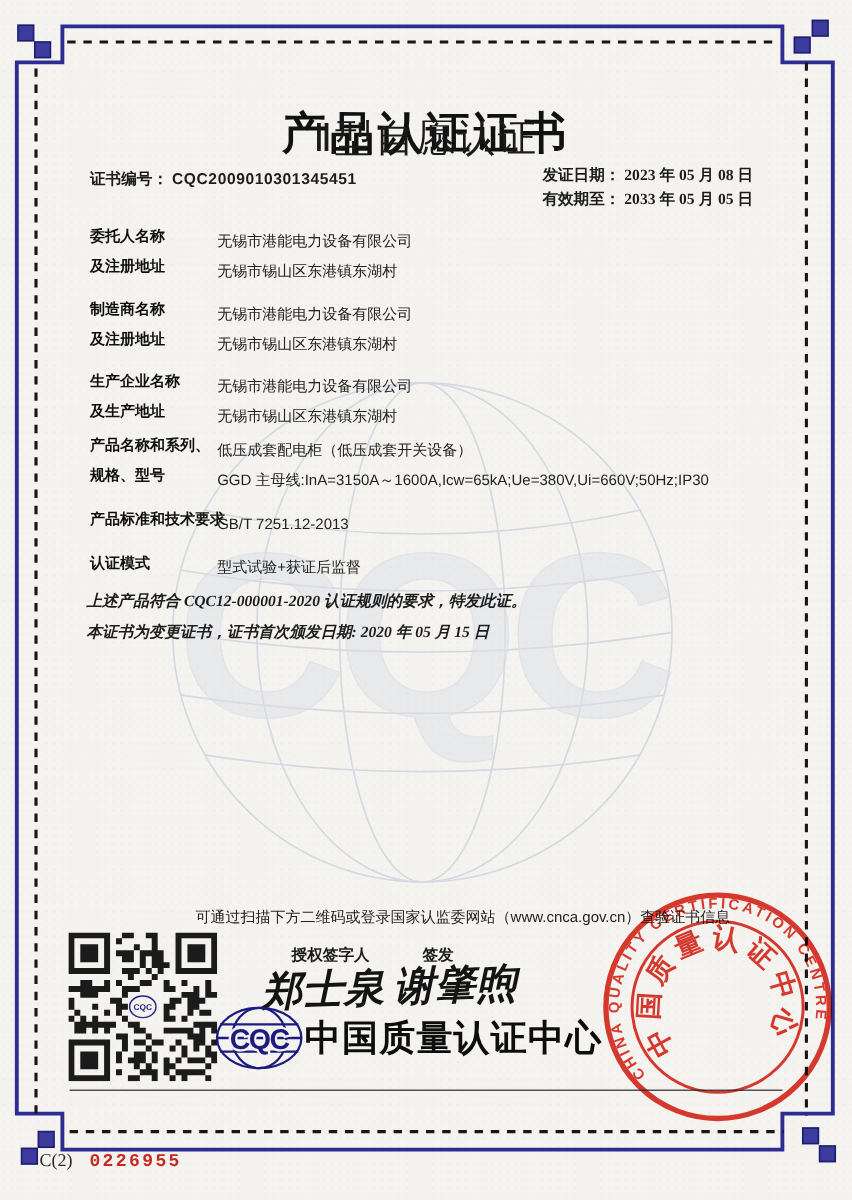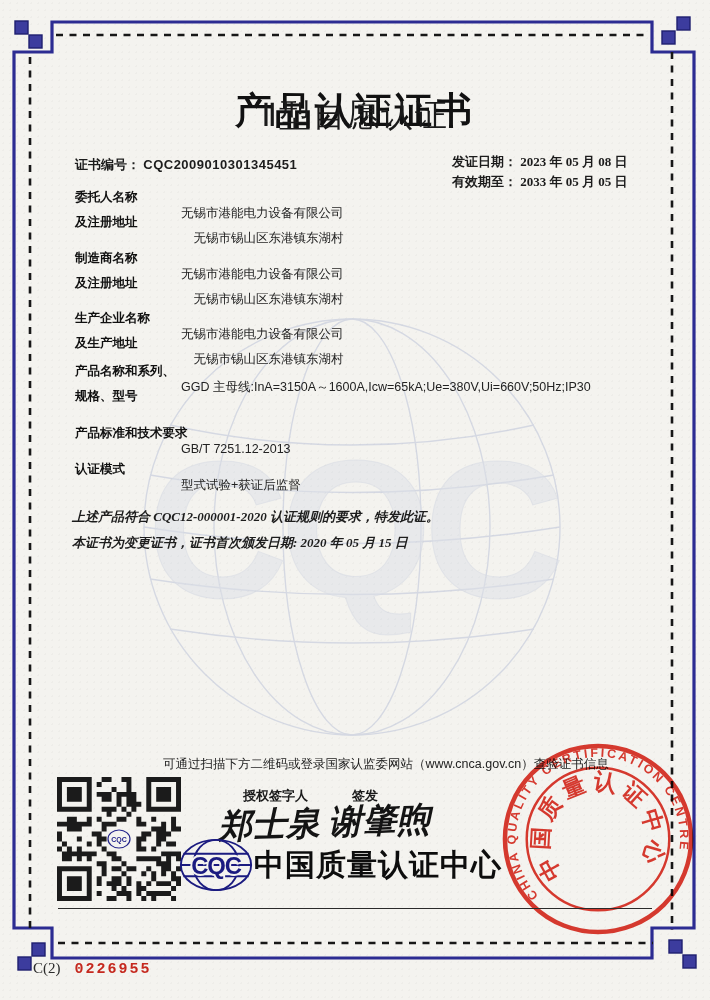--- a/index.html
+++ b/index.html
@@ -5,28 +5,28 @@
   html,body{margin:0;padding:0;}
   body{background:#9a9a9a;font-family:"Liberation Sans",sans-serif;}
   .page{position:relative;width:710px;height:1000px;background:#f4f3ef;overflow:hidden;color:#1c1c1c;
         background-image:radial-gradient(rgba(0,0,0,0.025) 1px, transparent 1px);background-size:7px 7px;}
   .abs{position:absolute;}
   .svglayer{position:absolute;left:0;top:0;pointer-events:none;}
 
   .title{left:0;right:0;top:52px;text-align:center;font-size:37px;font-weight:bold;letter-spacing:3px;color:#111;margin-top:34px;}
   .subtitle{left:0;right:0;top:94px;text-align:center;font-size:32px;font-weight:500;letter-spacing:2px;color:#1a1a1a;}
 
-  .kai{font-family:"Liberation Serif",serif;font-weight:bold;margin-top:16px;}
+  .kai{font-family:"Liberation Serif",serif;font-weight:bold;}
   .meta-no{left:75px;top:140px;font-size:13px;}
   .meta-no .val{font-family:"Liberation Sans",sans-serif;font-weight:bold;letter-spacing:.5px;}
   .dates{left:452px;top:136px;font-size:13px;line-height:20px;}
 
   .field-row{left:75px;width:580px;}
   .flabel{position:absolute;left:0;top:0;font-size:12.5px;font-weight:bold;line-height:25px;white-space:nowrap;color:#101010;}
-  .fvalue{position:absolute;left:106px;top:16px;font-size:12.5px;line-height:25px;white-space:nowrap;color:#222;text-align:right;}
+  .fvalue{position:absolute;left:106px;top:4px;font-size:12.5px;line-height:25px;white-space:nowrap;color:#222;}
 
   .stmts{left:72px;top:488px;font-size:13px;line-height:26px;font-style:italic;color:#1d1d1d;}
 
   .verify{left:163px;top:756px;font-size:12.5px;font-weight:500;color:#222;}
 
   .sig-label{font-size:13px;font-weight:bold;color:#1a1a1a;}
   .signature{font-family:"Liberation Serif",serif;font-style:italic;font-weight:bold;font-size:34px;color:#141414;transform:rotate(-2deg);}
 
   .orgname{left:254px;top:845px;font-size:30px;font-weight:600;letter-spacing:1px;color:#0d0d0d;}
 
@@ -130,20 +130,21 @@
         <div>无锡市港能电力设备有限公司</div>
         <div>无锡市锡山区东港镇东湖村</div>
       </div>
   </div>
   <div class="abs field-row" style="top:359px">
     <div class="flabel">
         <div>产品名称和系列、</div>
         <div>规格、型号</div>
       </div>
     <div class="fvalue">
+        <div>低压成套配电柜（低压成套开关设备）</div>
         <div>GGD  主母线:InA=3150A～1600A,Icw=65kA;Ue=380V,Ui=660V;50Hz;IP30</div>
       </div>
   </div>
   <div class="abs field-row" style="top:421px">
     <div class="flabel">
         <div>产品标准和技术要求</div>
       </div>
     <div class="fvalue">
         <div>GB/T 7251.12-2013</div>
       </div>

